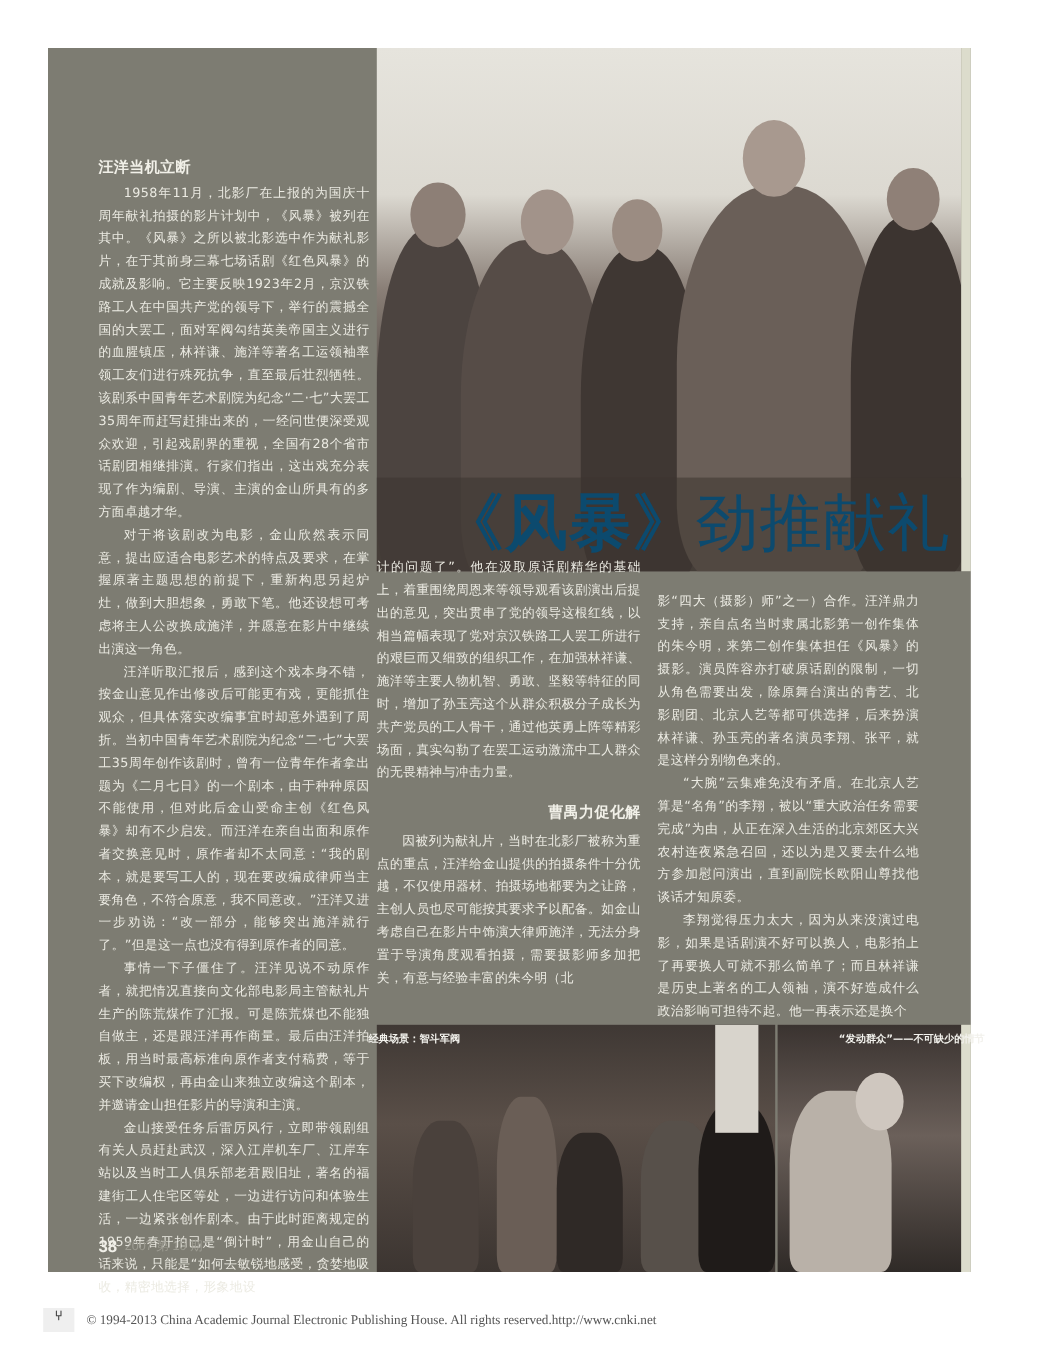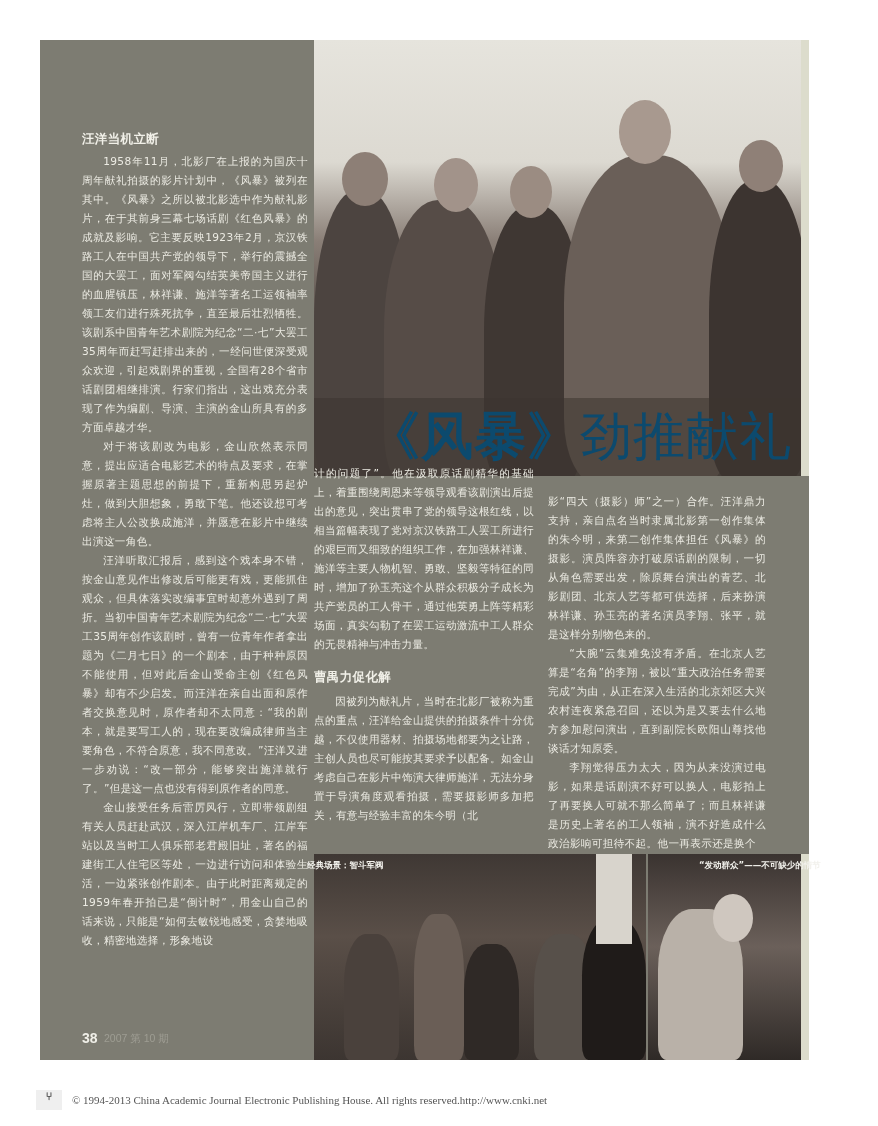--- a/index.html
+++ b/index.html
@@ -3,21 +3,21 @@
 <meta charset="utf-8">
 <style>
   html,body{margin:0;padding:0;}
   body{width:878px;height:1126px;background:#ffffff;position:relative;overflow:hidden;font-family:"DejaVu Sans",sans-serif;}
   .page{position:absolute;left:40px;top:40px;width:769px;height:1020px;background:#7d7c72;}
   .lcol{position:absolute;left:82px;top:130px;width:226px;color:#ecebe3;font-size:10.6px;line-height:19px;letter-spacing:0.35px;}
   .sec-head{font-size:12.5px;font-weight:bold;color:#f1f0e8;margin:0 0 4px 0;line-height:18px;}
   .para{margin:0;text-indent:2em;text-align:justify;}
   .mcol{position:absolute;left:314px;top:464px;width:220px;color:#ecebe3;font-size:10.6px;line-height:19px;letter-spacing:0.35px;}
   .rcol{position:absolute;left:548px;top:492px;width:218px;color:#ecebe3;font-size:10.6px;line-height:19px;letter-spacing:0.35px;}
-  .mcol .sec-head{margin-top:14px;margin-bottom:6px;font-size:12.5px;}
+  .mcol .sec-head{margin-top:14px;margin-bottom:6px;font-size:12.5px;text-align:right;}
   .noindent{text-indent:0;}
   .hero{position:absolute;left:314px;top:40px;width:487px;height:436px;background:linear-gradient(180deg,#e6e4dd 0%,#dcd9d1 28%,#8a7f77 46%,#5f5650 62%,#4f4742 100%);overflow:hidden;}
   .hero-strip{position:absolute;left:801px;top:40px;width:8px;height:436px;background:#dcdccc;}
   .hero .fig{position:absolute;border-radius:45% 45% 20% 20%;background:#4c4440;}
   .hero .head{position:absolute;border-radius:50%;background:#8d7f76;}
   .title-band{position:absolute;left:314px;top:398px;width:487px;height:78px;background:rgba(60,52,48,0.55);}
   .hero-title{position:absolute;left:368px;top:398px;height:76px;line-height:76px;font-size:52px;color:#0c4a6e;white-space:nowrap;letter-spacing:1px;}
   .hero-title b{font-weight:900;}
   .photo{position:absolute;overflow:hidden;}
   .photo1{left:314px;top:854px;width:332px;height:206px;background:linear-gradient(180deg,#3f3834 0%,#5a4f48 40%,#3c3531 100%);}
@@ -50,20 +50,21 @@
 </div>
 <div class="hero-strip"></div>
 <div class="title-band"></div>
 <div class="hero-title"><b>《风暴》</b><span>劲推献礼</span></div>
 
 <div class="lcol">
   <h3 class="sec-head">汪洋当机立断</h3>
   <p class="para">1958年11月，北影厂在上报的为国庆十周年献礼拍摄的影片计划中，《风暴》被列在其中。《风暴》之所以被北影选中作为献礼影片，在于其前身三幕七场话剧《红色风暴》的成就及影响。它主要反映1923年2月，京汉铁路工人在中国共产党的领导下，举行的震撼全国的大罢工，面对军阀勾结英美帝国主义进行的血腥镇压，林祥谦、施洋等著名工运领袖率领工友们进行殊死抗争，直至最后壮烈牺牲。该剧系中国青年艺术剧院为纪念“二·七”大罢工35周年而赶写赶排出来的，一经问世便深受观众欢迎，引起戏剧界的重视，全国有28个省市话剧团相继排演。行家们指出，这出戏充分表现了作为编剧、导演、主演的金山所具有的多方面卓越才华。</p>
   <p class="para">对于将该剧改为电影，金山欣然表示同意，提出应适合电影艺术的特点及要求，在掌握原著主题思想的前提下，重新构思另起炉灶，做到大胆想象，勇敢下笔。他还设想可考虑将主人公改换成施洋，并愿意在影片中继续出演这一角色。</p>
   <p class="para">汪洋听取汇报后，感到这个戏本身不错，按金山意见作出修改后可能更有戏，更能抓住观众，但具体落实改编事宜时却意外遇到了周折。当初中国青年艺术剧院为纪念“二·七”大罢工35周年创作该剧时，曾有一位青年作者拿出题为《二月七日》的一个剧本，由于种种原因不能使用，但对此后金山受命主创《红色风暴》却有不少启发。而汪洋在亲自出面和原作者交换意见时，原作者却不太同意：“我的剧本，就是要写工人的，现在要改编成律师当主要角色，不符合原意，我不同意改。”汪洋又进一步劝说：“改一部分，能够突出施洋就行了。”但是这一点也没有得到原作者的同意。</p>
+  <p class="para">事情一下子僵住了。汪洋见说不动原作者，就把情况直接向文化部电影局主管献礼片生产的陈荒煤作了汇报。可是陈荒煤也不能独自做主，还是跟汪洋再作商量。最后由汪洋拍板，用当时最高标准向原作者支付稿费，等于买下改编权，再由金山来独立改编这个剧本，并邀请金山担任影片的导演和主演。</p>
   <p class="para">金山接受任务后雷厉风行，立即带领剧组有关人员赶赴武汉，深入江岸机车厂、江岸车站以及当时工人俱乐部老君殿旧址，著名的福建街工人住宅区等处，一边进行访问和体验生活，一边紧张创作剧本。由于此时距离规定的1959年春开拍已是“倒计时”，用金山自己的话来说，只能是“如何去敏锐地感受，贪婪地吸收，精密地选择，形象地设</p>
 </div>
 
 <div class="mcol">
   <p class="para noindent">计的问题了”。他在汲取原话剧精华的基础上，着重围绕周恩来等领导观看该剧演出后提出的意见，突出贯串了党的领导这根红线，以相当篇幅表现了党对京汉铁路工人罢工所进行的艰巨而又细致的组织工作，在加强林祥谦、施洋等主要人物机智、勇敢、坚毅等特征的同时，增加了孙玉亮这个从群众积极分子成长为共产党员的工人骨干，通过他英勇上阵等精彩场面，真实勾勒了在罢工运动激流中工人群众的无畏精神与冲击力量。</p>
   <h3 class="sec-head">曹禺力促化解</h3>
   <p class="para">因被列为献礼片，当时在北影厂被称为重点的重点，汪洋给金山提供的拍摄条件十分优越，不仅使用器材、拍摄场地都要为之让路，主创人员也尽可能按其要求予以配备。如金山考虑自己在影片中饰演大律师施洋，无法分身置于导演角度观看拍摄，需要摄影师多加把关，有意与经验丰富的朱今明（北</p>
 </div>
 
 <div class="rcol">

